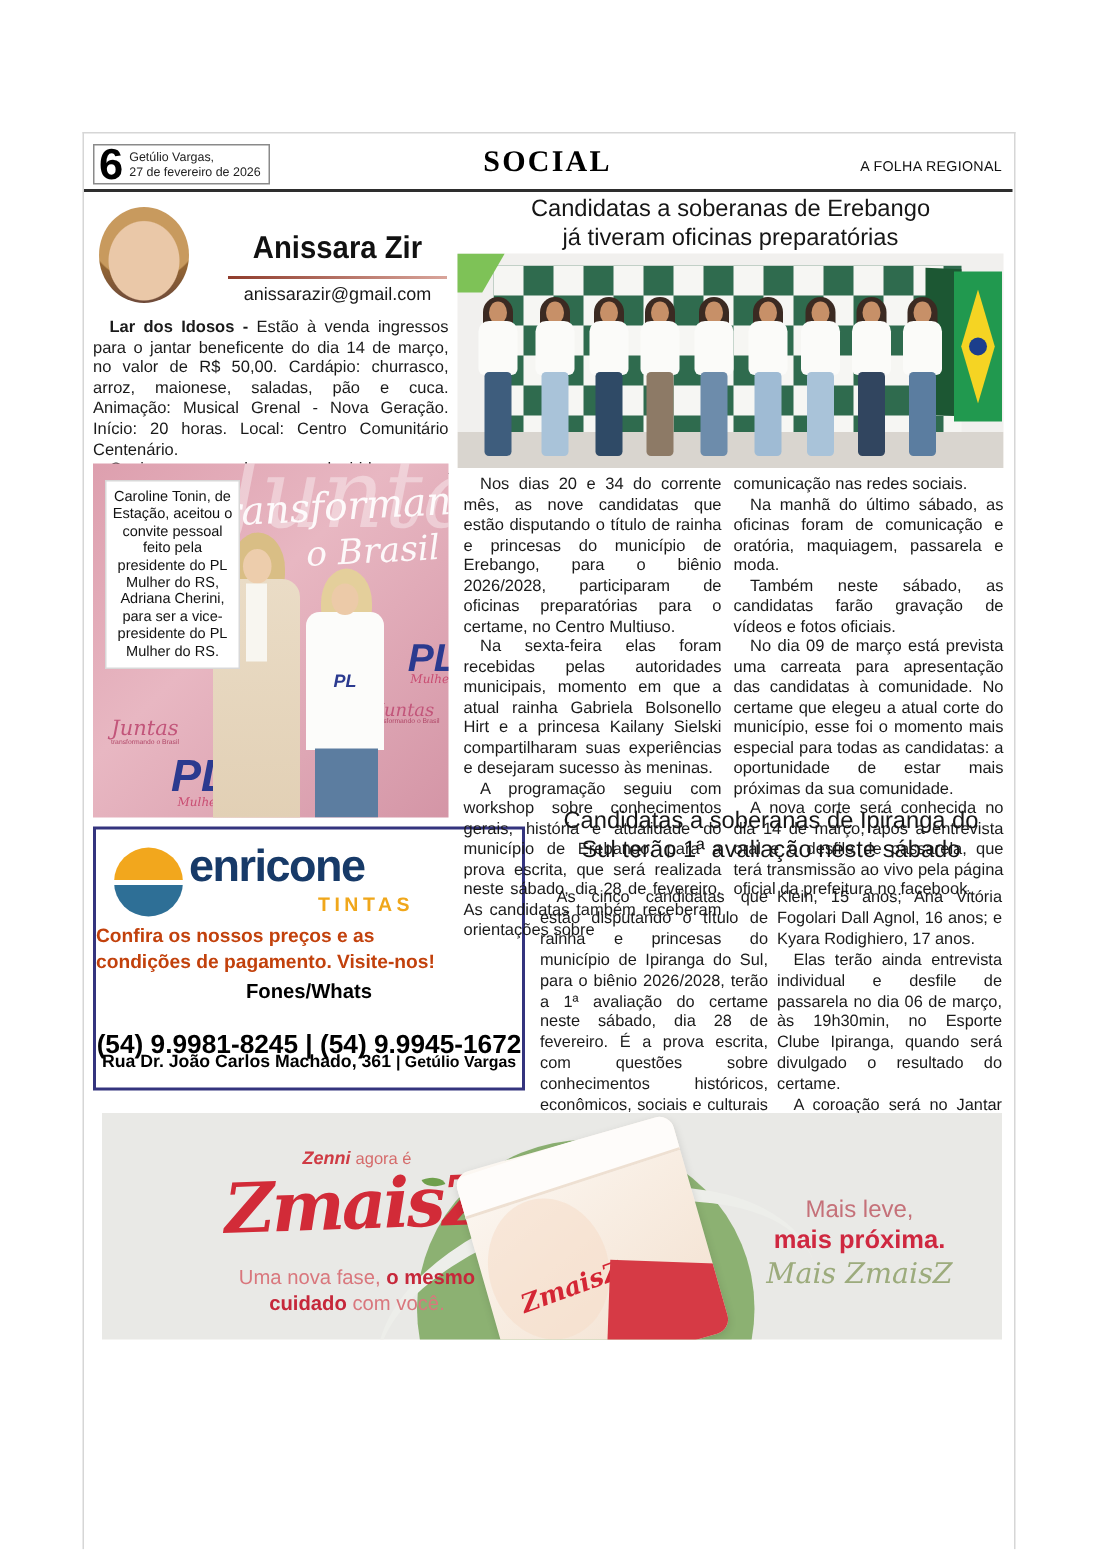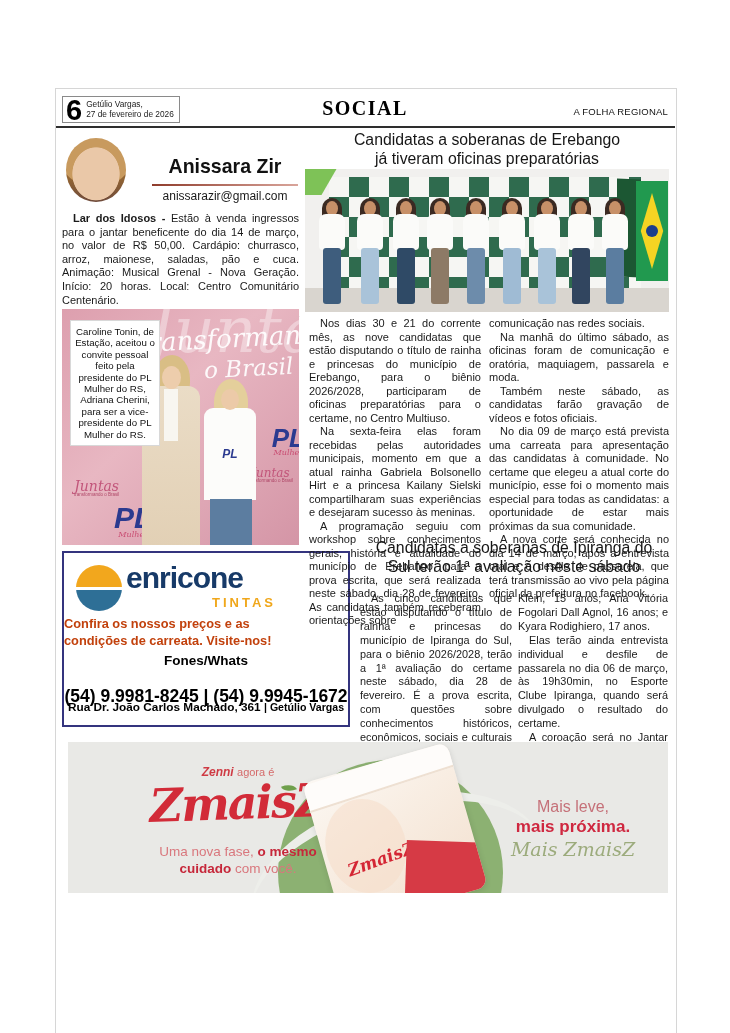--- a/index.html
+++ b/index.html
@@ -181,21 +181,21 @@
     <div class="juntas jn2"><span>Juntas</span><span class="jsub">transformando o Brasil</span></div>
     <div class="caption">Caroline Tonin, de Estação, aceitou o convite pessoal feito pela presidente do PL Mulher do RS, Adriana Cherini, para ser a vice-presidente do PL Mulher do RS.</div>
   </div>
 
   <div class="ad">
     <i class="emark"></i>
     <span class="ename">enricone</span>
     <span class="etintas">TINTAS</span>
     <div class="adtext">
       <div>Confira os nossos preços e as</div>
-      <div>condições de carreata. Visite-nos!</div>
+      <div>condições de pagamento. Visite-nos!</div>
     </div>
     <div class="fones">Fones/Whats</div>
     <div class="phones">(54) 9.9981-8245 | (54) 9.9945-1672</div>
     <div class="addr">
       <span>Rua Dr. João Carlos Machado, 361</span>
       <span class="city"> <span>|</span> <span>Getúlio Vargas</span></span>
     </div>
   </div>
 
   <div class="ehead">
@@ -260,21 +260,21 @@
         <i class="jeans"></i>
       </div>
     <div class="gfig" style="left:295px;--jean:#5b7da0">
         <i class="hair"></i>
         <i class="face"></i>
         <i class="shirt"></i>
         <i class="jeans"></i>
       </div>
   </div>
   <div class="art ecol1">
-    <p class="ind">Nos dias 30 e 21 do corrente mês, as nove candidatas que estão disputando o título de rainha e princesas do município de Erebango, para o biênio 2026/2028, participaram de oficinas preparatórias para o certame, no Centro Multiuso.</p>
+    <p class="ind">Nos dias 20 e 34 do corrente mês, as nove candidatas que estão disputando o título de rainha e princesas do município de Erebango, para o biênio 2026/2028, participaram de oficinas preparatórias para o certame, no Centro Multiuso.</p>
     <p class="ind">Na sexta-feira elas foram recebidas pelas autoridades municipais, momento em que a atual rainha Gabriela Bolsonello Hirt e a princesa Kailany Sielski compartilharam suas experiências e desejaram sucesso às meninas.</p>
     <p class="ind">A programação seguiu com workshop sobre conhecimentos gerais, história e atualidade do município de Erebango, para a prova escrita, que será realizada neste sábado, dia 28 de fevereiro. As candidatas também receberam orientações sobre</p>
   </div>
   <div class="art ecol2">
     <p>comunicação nas redes sociais.</p>
     <p class="ind">Na manhã do último sábado, as oficinas foram de comunicação e oratória, maquiagem, passarela e moda.</p>
     <p class="ind">Também neste sábado, as candidatas farão gravação de vídeos e fotos oficiais.</p>
     <p class="ind">No dia 09 de março está prevista uma carreata para apresentação das candidatas à comunidade. No certame que elegeu a atual corte do município, esse foi o momento mais especial para todas as candidatas: a oportunidade de estar mais próximas da sua comunidade.</p>
     <p class="ind">A nova corte será conhecida no dia 14 de março, após a entrevista oral e o desfile de passarela, que terá transmissão ao vivo pela página oficial da prefeitura no facebook.</p>
   </div>

